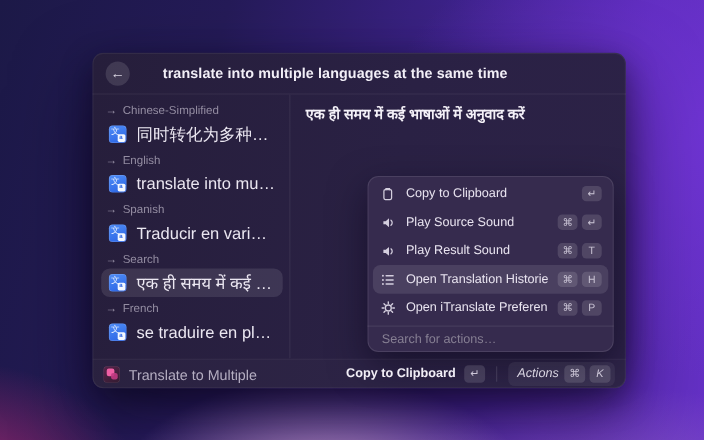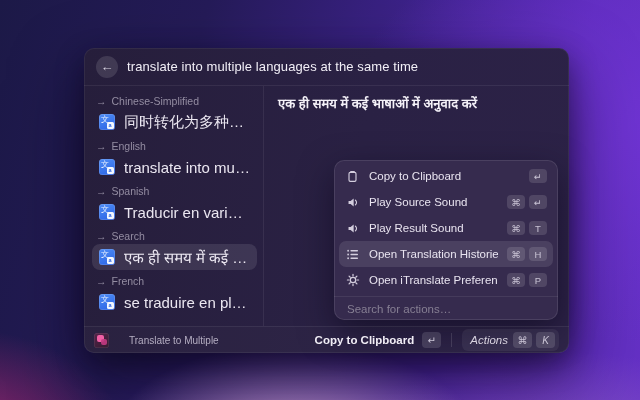--- a/index.html
+++ b/index.html
@@ -12,21 +12,21 @@
       radial-gradient(70% 75% at 104% 32%, rgba(112,52,212,.95) 0%, rgba(112,52,212,0) 72%),
       linear-gradient(105deg,#1c1947 0%,#251b58 28%,#3c2288 55%,#5c2cba 80%,#6531c6 100%);}
   .window{position:absolute;left:84px;top:48px;width:485px;height:305px;border-radius:10px;
     background:linear-gradient(100deg,#261e3b 0%,#2a2144 55%,#2c2247 100%);
     box-shadow:0 30px 70px rgba(8,4,22,.55),0 10px 28px rgba(8,4,22,.45),inset 0 0 0 1px rgba(255,255,255,.06);}
   
   .header{position:absolute;left:0;top:0;right:0;height:38px;display:flex;align-items:center;
     padding:0 12px;border-bottom:1px solid rgba(255,255,255,.07);box-sizing:border-box;}
   .back{width:22px;height:22px;border-radius:50%;background:rgba(255,255,255,.12);
     display:flex;align-items:center;justify-content:center;color:#d9d5e2;font-size:13px;cursor:pointer;flex:0 0 auto;}
-  .searchtxt{margin-left:9px;font-size:13px;font-weight:400;color:#f2eff7;letter-spacing:.1px;
+  .searchtxt{margin-left:30px;font-size:13px;font-weight:700;color:#f2eff7;letter-spacing:.1px;
     white-space:nowrap;overflow:hidden;}
   
   .body{position:absolute;left:0;top:38px;right:0;bottom:27px;display:flex;overflow:hidden;}
   .list{width:180px;box-sizing:border-box;padding:4px 6px 0 8px;border-right:1px solid rgba(255,255,255,.07);overflow:hidden;}
   .sec-h{height:13px;margin:4px 4px 2px;display:flex;align-items:center;gap:5px;
     font-size:10.5px;color:#948da2;}
   .row{height:26px;margin:2px 0 3px;display:flex;align-items:center;gap:9px;padding:0 7px;
     border-radius:8px;cursor:pointer;}
   .row.sel{background:rgba(255,255,255,.10);}
   .row-t{font-size:15px;color:#ebe7f1;white-space:nowrap;overflow:hidden;text-overflow:ellipsis;}
@@ -53,21 +53,21 @@
     font-size:11.5px;color:#867f93;cursor:text;}
   
   .footer{position:absolute;left:0;right:0;bottom:0;height:27px;border-top:1px solid rgba(255,255,255,.07);
     display:flex;align-items:center;padding:0 10px;box-sizing:border-box;
     border-radius:0 0 10px 10px;background:rgba(255,255,255,.015);}
   .app-ic{position:relative;width:15px;height:15px;border-radius:3.5px;flex:0 0 auto;
     background:linear-gradient(150deg,#55244a,#341b31);box-shadow:inset 0 0 0 .5px rgba(255,255,255,.14);}
   .app-ic i{position:absolute;border-radius:2px;}
   .app-ic .s1{left:2.5px;top:2.5px;width:7px;height:7px;background:#ef5fa4;}
   .app-ic .s2{right:2.5px;bottom:2.5px;width:6px;height:6px;background:#c23a82;opacity:.9;}
-  .app-name{margin-left:20px;font-size:10px;color:#b5aec2;}
+  .app-name{margin-left:8px;font-size:13px;color:#b5aec2;}
   .fright{margin-left:auto;display:flex;align-items:center;gap:8px;}
   .primary-l{font-size:11.5px;font-weight:bold;color:#f1eef6;}
   .fkey{min-width:13px;height:16px;padding:0 3px;border-radius:4px;background:rgba(255,255,255,.13);
     color:#ccc6d7;font-size:10px;display:flex;align-items:center;justify-content:center;}
   .fsep{width:1px;height:14px;background:rgba(255,255,255,.12);margin:0 2px;}
   .actions-pill{display:flex;align-items:center;gap:5px;padding:3px 4px 3px 8px;border-radius:6px;
     background:rgba(255,255,255,.06);cursor:pointer;font-style:italic;}
   .actions-l{font-size:11.5px;color:#d7d2df;}
 </style>
 </head>

